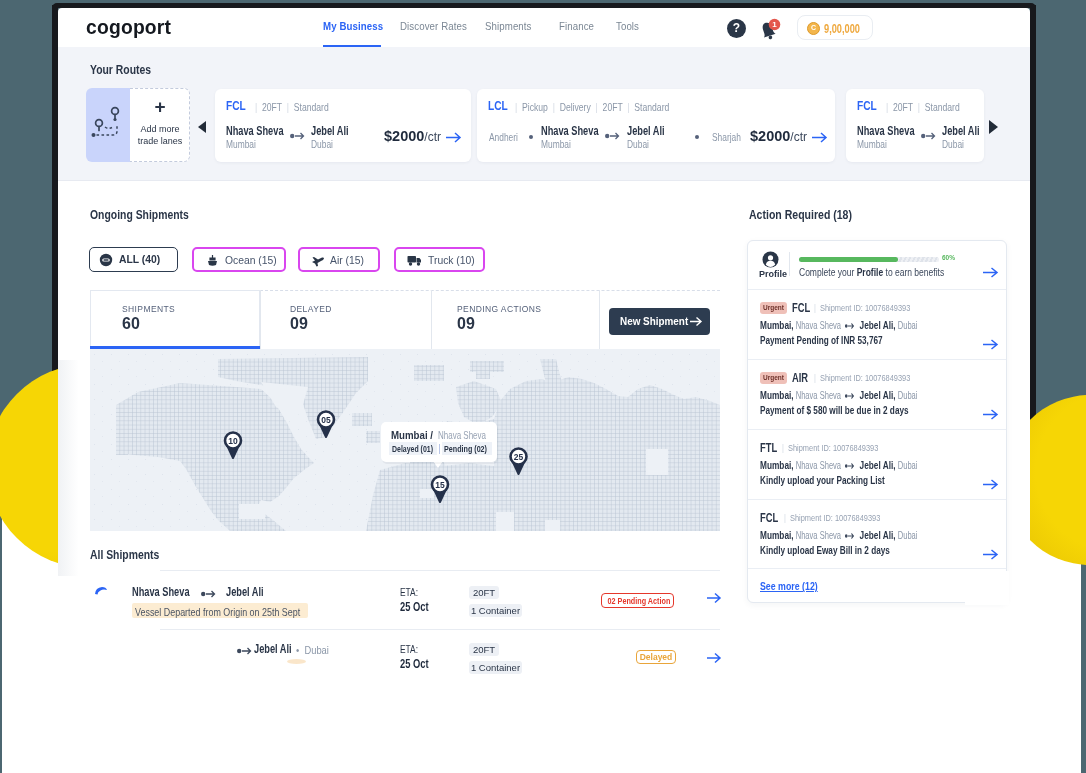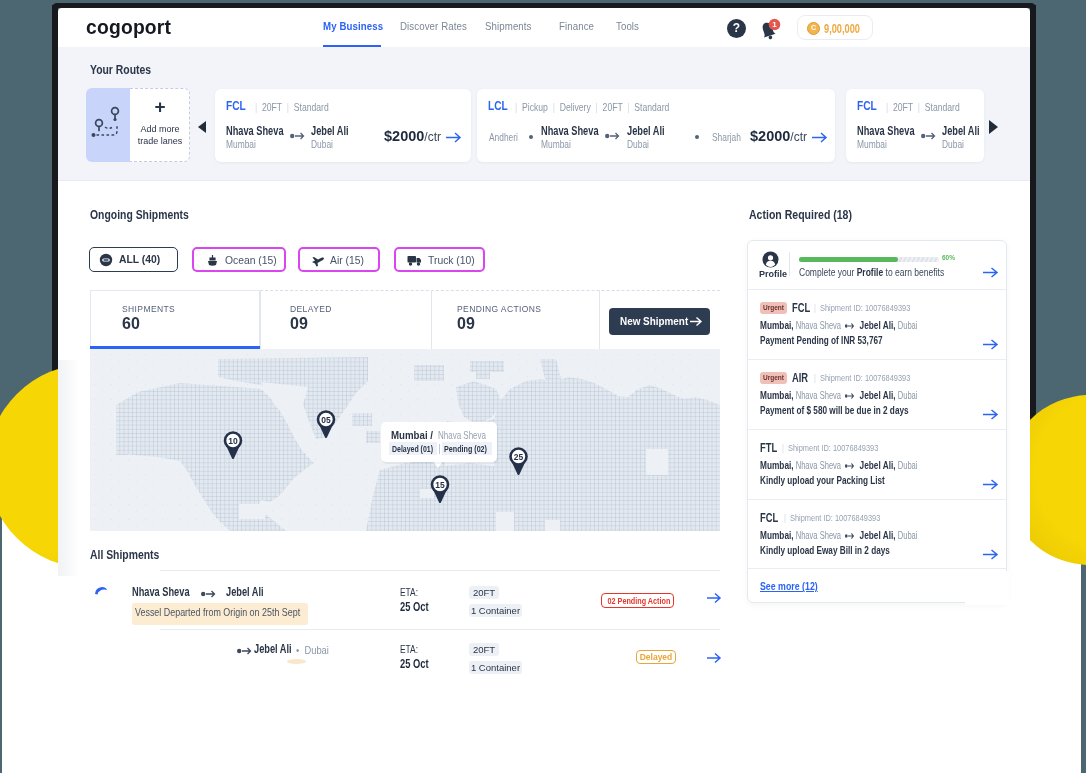--- a/index.html
+++ b/index.html
@@ -78,21 +78,21 @@
 #map { left:32px; top:341px; width:630px; height:182px; background:#edf1f6; }
 
 #allship { left:32px; top:539px; font-size:13px; font-weight:bold; color:#2a3547; transform:scaleX(0.80); transform-origin:0 50%; }
 .shipdiv { position:absolute; left:102px; width:560px; height:1px; background:#e8ecf2; }
 .s-big { position:absolute; font-size:12px; font-weight:bold; color:#2a3547; white-space:nowrap; transform:scaleX(0.77); transform-origin:0 50%; }
 .s-gray { position:absolute; font-size:11px; color:#8b97a8; white-space:nowrap; transform:scaleX(0.85); transform-origin:0 50%; }
 .s-eta1 { position:absolute; font-size:10.5px; color:#2a3547; transform:scaleX(0.80); transform-origin:0 50%; }
 .s-eta2 { position:absolute; font-size:12px; font-weight:bold; color:#1f2a3c; transform:scaleX(0.78); transform-origin:0 50%; }
 .gbadge { position:absolute; height:13px; background:#edf0f5; border-radius:3px; font-size:9.5px;
   color:#2a3547; line-height:13px; text-align:center; }
-#hl1 { position:absolute; left:74px; top:595px; width:176px; height:22px; background:#fcecd2; border-radius:2px; }
+#hl1 { position:absolute; left:74px; top:595px; width:176px; height:15px; background:#fcecd2; border-radius:2px; }
 #hl1 span { position:absolute; left:3px; top:3px; font-size:10.5px; color:#4a5464; white-space:nowrap; transform:scaleX(0.85); transform-origin:0 50%; }
 #hl2 { position:absolute; left:229px; top:651px; width:19px; height:5px; background:#f9e3c4; border-radius:50%; opacity:0.9; }
 .redpill { position:absolute; left:543px; top:585px; width:73px; height:15px; border:1px solid #e5372b; border-radius:4px;
   color:#e5372b; font-size:8.5px; font-weight:bold; text-align:center; line-height:14px; white-space:nowrap; }
 .ampill { position:absolute; left:578px; top:642px; width:40px; height:14px; border:1px solid #e9a53a; border-radius:4px;
   color:#e9a53a; font-size:8.5px; font-weight:bold; text-align:center; line-height:13px; }
 
 
 #actitle { left:691px; top:199px; font-size:13.5px; font-weight:bold; color:#2a3547; transform:scaleX(0.78); transform-origin:0 50%; }
 #acard { left:689px; top:232px; width:260px; height:363px; background:#fff; border:1px solid #e4e9f0;

